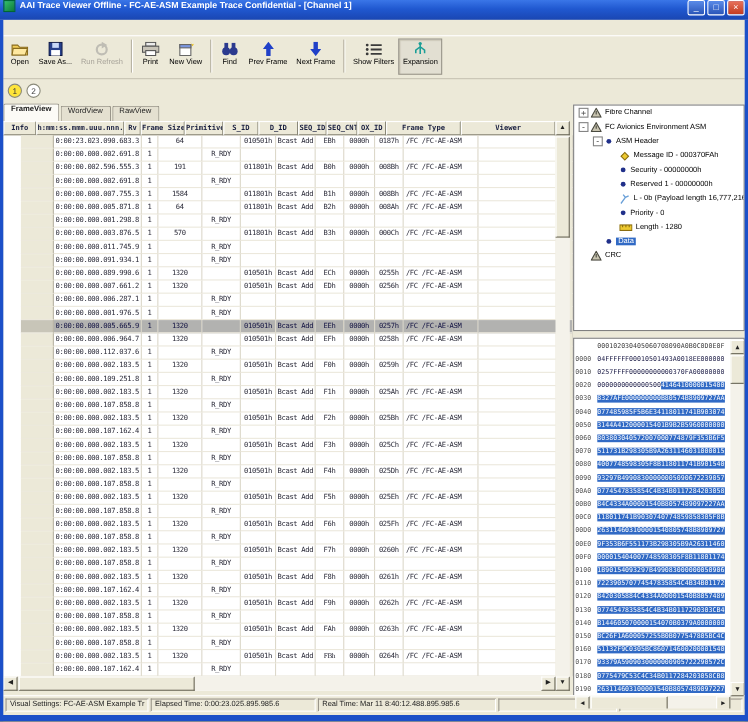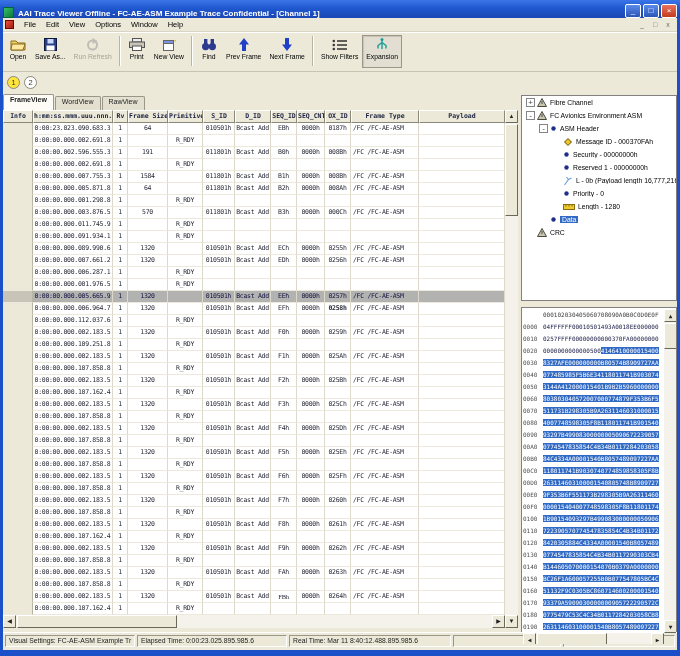--- a/index.html
+++ b/index.html
@@ -7,21 +7,21 @@
   .win{position:relative;width:680px;height:656px;background:#ECE9D8;overflow:hidden;
        font-family:"Liberation Sans",sans-serif;}
   
   .edge{position:absolute;background:#1C50C8;z-index:50;}
   .edge-l{left:0;top:18px;bottom:0;width:3px;}
   .edge-r{right:0;top:18px;bottom:0;width:3px;}
   .edge-b{left:0;right:0;bottom:0;height:6px;}
   
   .titlebar{position:absolute;left:0;top:0;width:680px;height:18px;
     background:linear-gradient(180deg,#3A76E8 0%,#2058D0 45%,#1A46B2 100%);
-    display:flex;align-items:flex-end;padding:0 3px;color:#fff;}
+    display:flex;align-items:flex-start;padding:0 3px;color:#fff;}
   .app-icon{width:11px;height:11px;background:linear-gradient(135deg,#35C06A,#0E7A3A);
     border:1px solid #063;margin-right:4px;flex:0 0 auto;}
   .title-text{font-size:8px;font-weight:bold;white-space:nowrap;overflow:hidden;flex:1;}
   .win-controls{display:flex;gap:2px;flex:0 0 auto;}
   .wc{width:16px;height:14px;border:1px solid #fff;border-radius:2px;
       font-size:8px;line-height:12px;text-align:center;color:#fff;}
   .wc-min,.wc-max{background:linear-gradient(180deg,#5B8BE8,#2A55B8);}
   .wc-close{background:linear-gradient(180deg,#E8735C,#C33B1F);}
   
   .menubar{position:absolute;left:3px;top:18px;width:674px;height:14px;background:#ECE9D8;
@@ -52,21 +52,21 @@
   .tab{height:14px;padding:1px 6px;font-size:7px;background:#E4E0D0;border:1px solid #9A968A;
     border-bottom:none;border-radius:2px 2px 0 0;margin-right:1px;color:#222;}
   .tab.active{background:#FCFBF6;height:16px;font-weight:bold;}
   
   .grid-area{position:absolute;left:3px;top:110px;width:502px;height:518px;background:#FFF;
     font-family:"DejaVu Sans Mono",monospace;}
   .thead{display:flex;height:13px;}
   .th{background:#ECE9D8;border:1px solid;border-color:#FFF #8A8878 #8A8878 #FFF;
     font-size:6.5px;line-height:11px;text-align:center;color:#1A2040;font-weight:bold;
     overflow:hidden;white-space:nowrap;flex:0 0 auto;}
-  .trow{display:flex;height:12px;}
+  .trow{display:flex;height:12px;padding-left:16px;}
   .td{border-right:1px solid #DCD8CA;border-bottom:1px solid #ECE8DC;font-size:6.5px;
     letter-spacing:-0.3px;line-height:11px;color:#2A2A38;overflow:hidden;white-space:nowrap;
     text-align:center;flex:0 0 auto;}
   .td.c0{background:#ECE9D8;border-right:1px solid #B8B4A4;}
   .td.c10{text-align:left;padding-left:2px;}
   .trow.selected .td{background:#B2B2B0;color:#101040;}
   .trow.selected .td.c0{background:#C8C5B8;}
   
   .sb{position:absolute;background:#F4F2EA;z-index:5;}
   .sb-btn{position:absolute;width:13px;height:13px;background:#ECE9D8;
@@ -109,29 +109,20 @@
   <div class="titlebar">
     <span class="app-icon"></span>
     <span class="title-text">AAI Trace Viewer  Offline - FC-AE-ASM Example Trace Confidential - [Channel 1]</span>
     <span class="win-controls">
       <span class="wc wc-min">_</span>
       <span class="wc wc-max">□</span>
       <span class="wc wc-close">×</span>
     </span>
   </div>
 
-  <div class="menubar">
-    <span class="doc-icon"></span>
-    <span id="menu-items"><span class="menu-item">File</span><span class="menu-item">Edit</span><span class="menu-item">View</span><span class="menu-item">Options</span><span class="menu-item">Window</span><span class="menu-item">Help</span></span>
-    <span class="mdi-controls" id="mdi-controls">
-        <span>_</span>
-        <span>□</span>
-        <span>x</span>
-      </span>
-  </div>
 
   <div class="toolbar" id="toolbar">
       <div class="tbtn">
         <span class="ticon">
           <svg width="16" height="13">
             <path d="M1 3 h5 l2 2 h7 v7 H1 Z" fill="#F2CE5A" stroke="#8A6D1F"></path>
             <path d="M2 6 h13 l-2 6 H1 Z" fill="#FFE9A0" stroke="#8A6D1F"></path>
           </svg>
         </span>
         <span class="tlabel">Open</span>
@@ -250,21 +241,21 @@
         <div class="th" style="width: 80px;">h:mm:ss.mmm.uuu.nnn.n</div>
         <div class="th" style="width: 15px;">Rv</div>
         <div class="th" style="width: 40px;">Frame Size</div>
         <div class="th" style="width: 35px;">Primitive</div>
         <div class="th" style="width: 32px;">S_ID</div>
         <div class="th" style="width: 36px;">D_ID</div>
         <div class="th" style="width: 26px;">SEQ_ID</div>
         <div class="th" style="width: 28px;">SEQ_CNT</div>
         <div class="th" style="width: 26px;">OX_ID</div>
         <div class="th" style="width: 68px;">Frame Type</div>
-        <div class="th" style="width: 86px;">Payload</div>
+        <div class="th" style="width: 86px;">Viewer</div>
       </div>
     <div id="tbody">
         <div class="trow">
           <div class="td c0" style="width: 30px;"></div>
           <div class="td c1" style="width: 80px;">0:00:23.023.090.683.3</div>
           <div class="td c2" style="width: 15px;">1</div>
           <div class="td c3" style="width: 40px;">64</div>
           <div class="td c4" style="width: 35px;"></div>
           <div class="td c5" style="width: 32px;">010501h</div>
           <div class="td c6" style="width: 36px;">Bcast Add</div>
@@ -473,21 +464,21 @@
         <div class="trow">
           <div class="td c0" style="width: 30px;"></div>
           <div class="td c1" style="width: 80px;">0:00:00.000.006.964.7</div>
           <div class="td c2" style="width: 15px;">1</div>
           <div class="td c3" style="width: 40px;">1320</div>
           <div class="td c4" style="width: 35px;"></div>
           <div class="td c5" style="width: 32px;">010501h</div>
           <div class="td c6" style="width: 36px;">Bcast Add</div>
           <div class="td c7" style="width: 26px;">EFh</div>
           <div class="td c8" style="width: 28px;">0000h</div>
-          <div class="td c9" style="width: 26px; font-weight: bold;">0258h</div>
+          <div class="td c9" style="width: 26px;">0258h</div>
           <div class="td c10" style="width: 68px;">/FC /FC-AE-ASM</div>
           <div class="td c11" style="width: 86px;"></div>
         </div>
         <div class="trow">
           <div class="td c0" style="width: 30px;"></div>
           <div class="td c1" style="width: 80px;">0:00:00.000.112.037.6</div>
           <div class="td c2" style="width: 15px;">1</div>
           <div class="td c3" style="width: 40px;"></div>
           <div class="td c4" style="width: 35px;">R_RDY</div>
           <div class="td c5" style="width: 32px;"></div>

